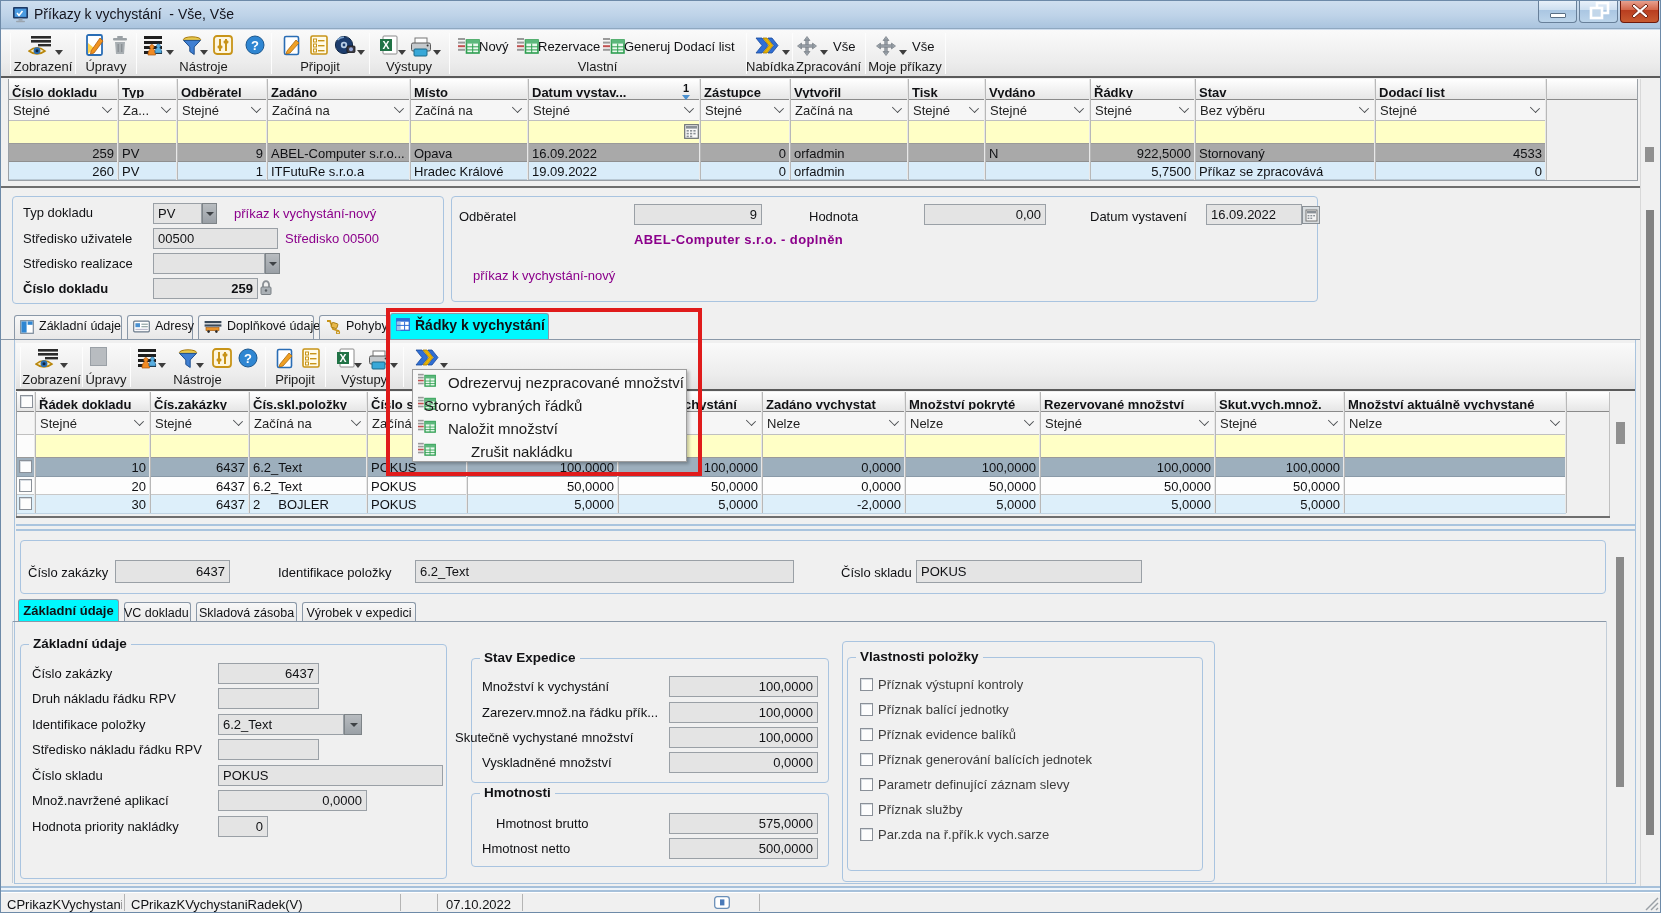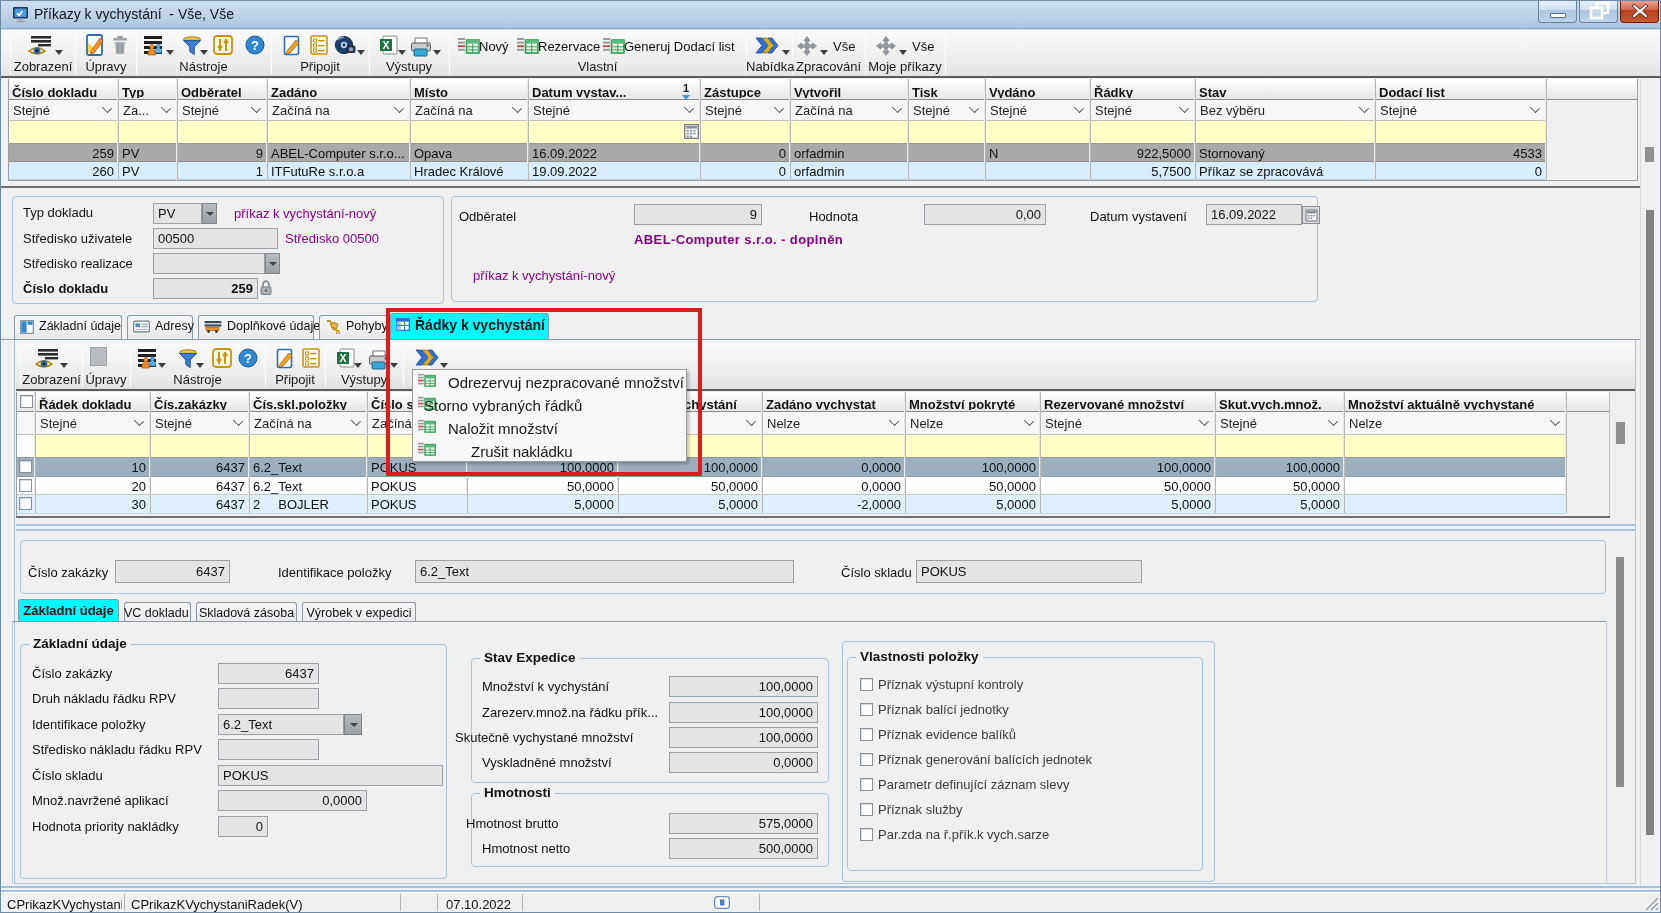--- a/index.html
+++ b/index.html
@@ -652,21 +652,21 @@
 <div class="lb" style="left:32px;top:819px;width:185px;height:16px;">Hodnota priority nakládky</div>
 <div class="inp r" style="left:218px;top:816px;width:50px;height:21px;">0</div>
 <div class="lb" style="left:482px;top:679px;width:190px;height:16px;">Množství k vychystání</div>
 <div class="inp r" style="left:669px;top:676px;width:149px;height:21px;">100,0000</div>
 <div class="lb" style="left:482px;top:705px;width:190px;height:16px;">Zarezerv.množ.na řádku přík...</div>
 <div class="inp r" style="left:669px;top:702px;width:149px;height:21px;">100,0000</div>
 <div class="lb" style="left:455px;top:730px;width:190px;height:16px;">Skutečně vychystané množství</div>
 <div class="inp r" style="left:669px;top:727px;width:149px;height:21px;">100,0000</div>
 <div class="lb" style="left:482px;top:755px;width:190px;height:16px;">Vyskladněné množství</div>
 <div class="inp r" style="left:669px;top:752px;width:149px;height:21px;">0,0000</div>
-<div class="lb" style="left:466px;top:816px;width:150px;height:16px;">Hmotnost brutto</div>
+<div class="lb" style="left:496px;top:816px;width:150px;height:16px;">Hmotnost brutto</div>
 <div class="inp r" style="left:669px;top:813px;width:149px;height:21px;">575,0000</div>
 <div class="lb" style="left:482px;top:841px;width:150px;height:16px;">Hmotnost netto</div>
 <div class="inp r" style="left:669px;top:838px;width:149px;height:21px;">500,0000</div>
 <div class="cb" style="left:860px;top:678px;width:13px;height:13px;"></div>
 <div class="lb" style="left:878px;top:677px;width:300px;height:16px;color:#3c3c3c;">Příznak výstupní kontroly</div>
 <div class="cb" style="left:860px;top:703px;width:13px;height:13px;"></div>
 <div class="lb" style="left:878px;top:702px;width:300px;height:16px;color:#3c3c3c;">Příznak balící jednotky</div>
 <div class="cb" style="left:860px;top:728px;width:13px;height:13px;"></div>
 <div class="lb" style="left:878px;top:727px;width:300px;height:16px;color:#3c3c3c;">Příznak evidence balíků</div>
 <div class="cb" style="left:860px;top:753px;width:13px;height:13px;"></div>

